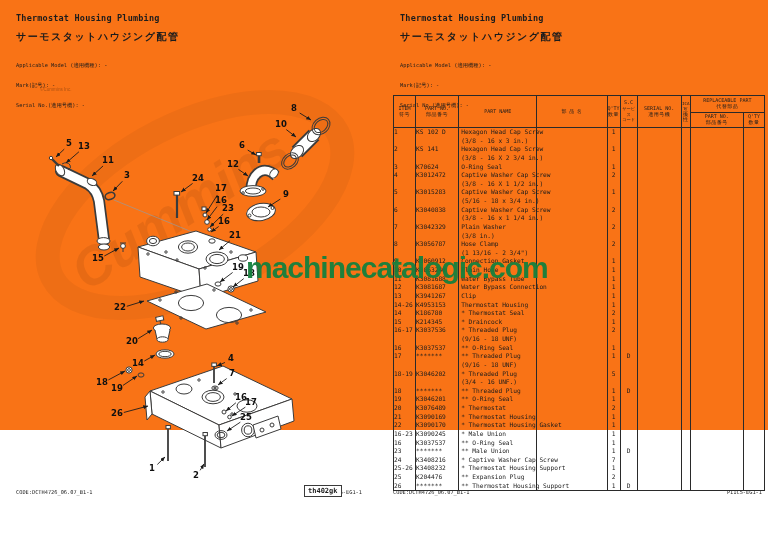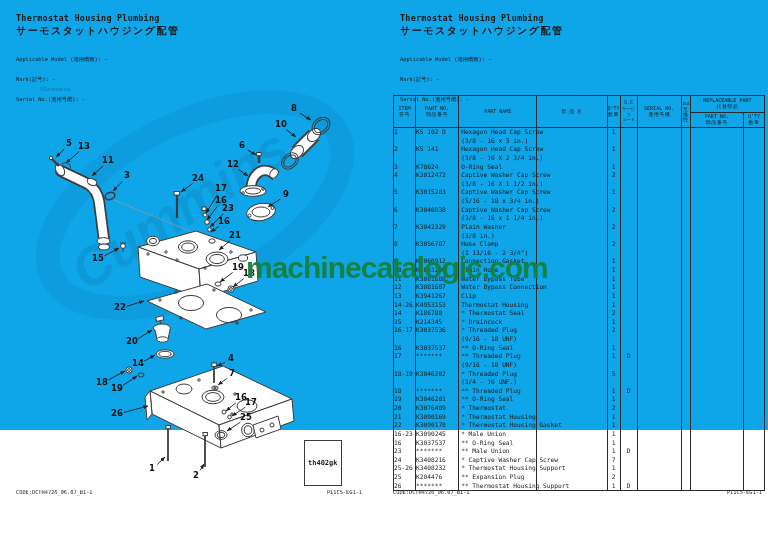--- a/index.html
+++ b/index.html
@@ -1,31 +1,31 @@
 <!DOCTYPE html>
 <html><head>
 <meta charset="utf-8">
 <style>
   html,body{margin:0;padding:0}
   body{width:768px;height:542px;position:relative;background:#fff;overflow:hidden;
        font-family:"DejaVu Sans Mono",monospace;color:#1c1c1c}
-  .page{position:absolute;top:0;width:384px;height:430px;background:#0ea5e9}
+  .page{position:absolute;top:0;width:384px;height:430px;background:#f97316}
   #page-left{left:0}
   #page-right{left:384px}
 
   .hdr{position:absolute;left:16px;top:13px;z-index:5}
   .hdr .t{font:700 8.5px "DejaVu Sans Mono",monospace;letter-spacing:.2px;white-space:pre}
-  .hdr .tj{font:700 10px "DejaVu Sans",sans-serif;letter-spacing:1.5px;margin-top:1px}
+  .hdr .tj{font:700 10px "DejaVu Sans",sans-serif;letter-spacing:1.5px;margin-top:7px}
   .hdr .m{font:400 5.3px "DejaVu Sans Mono",monospace;line-height:6.6px;margin-top:5px;white-space:pre}
 
   .copyright{position:absolute;left:40px;top:87px;font:400 4.6px "Liberation Sans",sans-serif;
              color:rgba(0,0,0,.30);z-index:2}
 
-  .fig-label{position:absolute;left:304px;top:440px;border:1px solid #3a3a3a;background:#fff;
-             font:700 7px "DejaVu Sans Mono",monospace;padding:18px 3px;z-index:4}
+  .fig-label{position:absolute;left:304px;top:485px;border:1px solid #3a3a3a;background:#fff;
+             font:700 7px "DejaVu Sans Mono",monospace;padding:1px 3px;z-index:4}
   .foot-code{position:absolute;left:16px;top:489px;font:400 5.3px "DejaVu Sans Mono",monospace}
   #page-right .foot-code{left:9px}
   .foot-ref{position:absolute;top:489px;font:400 5.3px "DejaVu Sans Mono",monospace}
   #page-left .foot-ref{right:22px}
   #page-right .foot-ref{right:6px}
   .foot-num{position:absolute;left:0;top:499px;width:378px;text-align:center;
             font:400 7.5px "DejaVu Sans Mono",monospace}
 
   .wm-site{position:absolute;left:246px;top:251px;z-index:60;
            font:700 30px "Liberation Sans",sans-serif;letter-spacing:-1px;opacity:.95}

